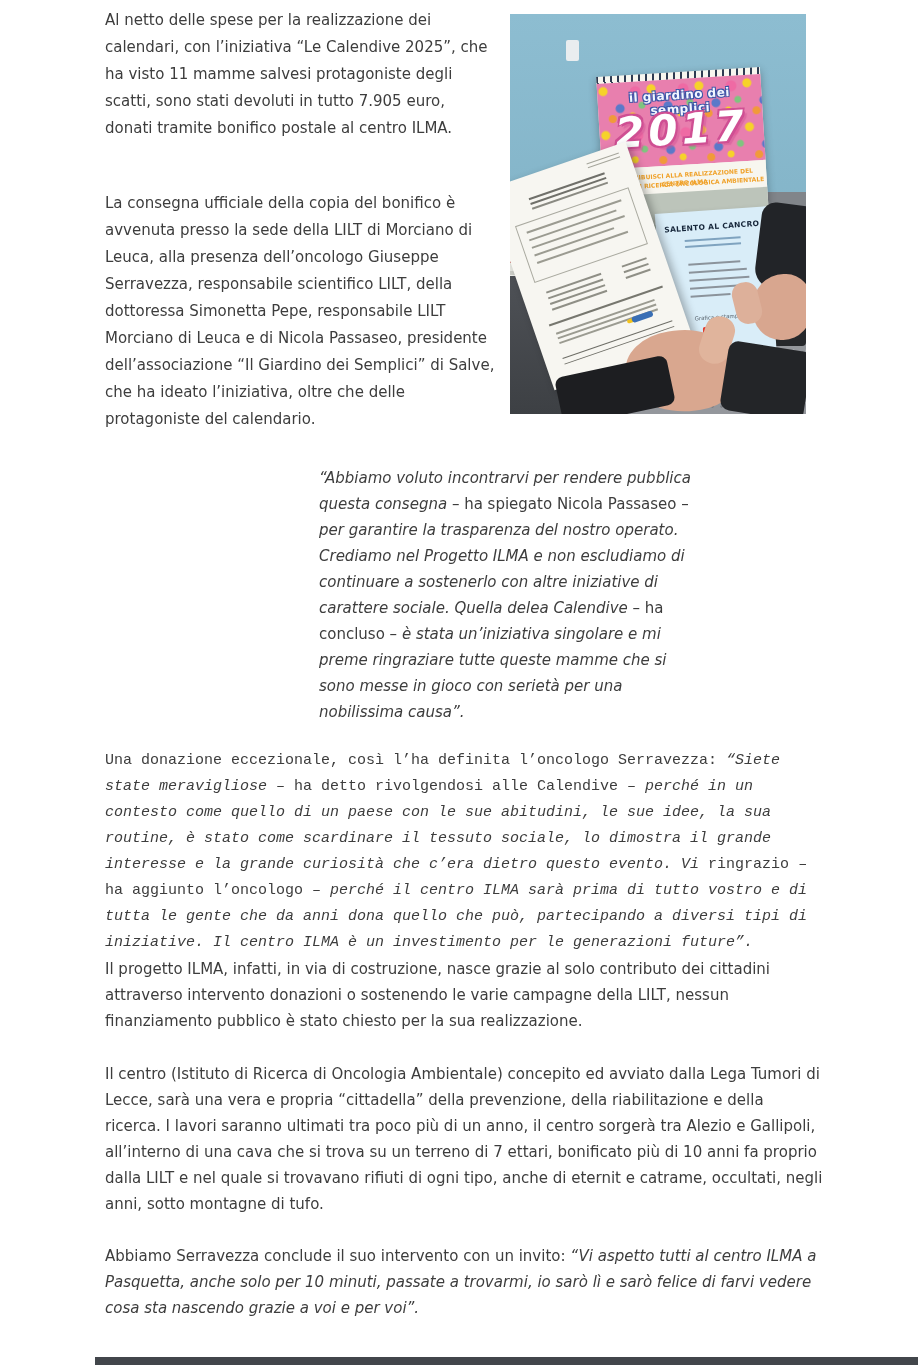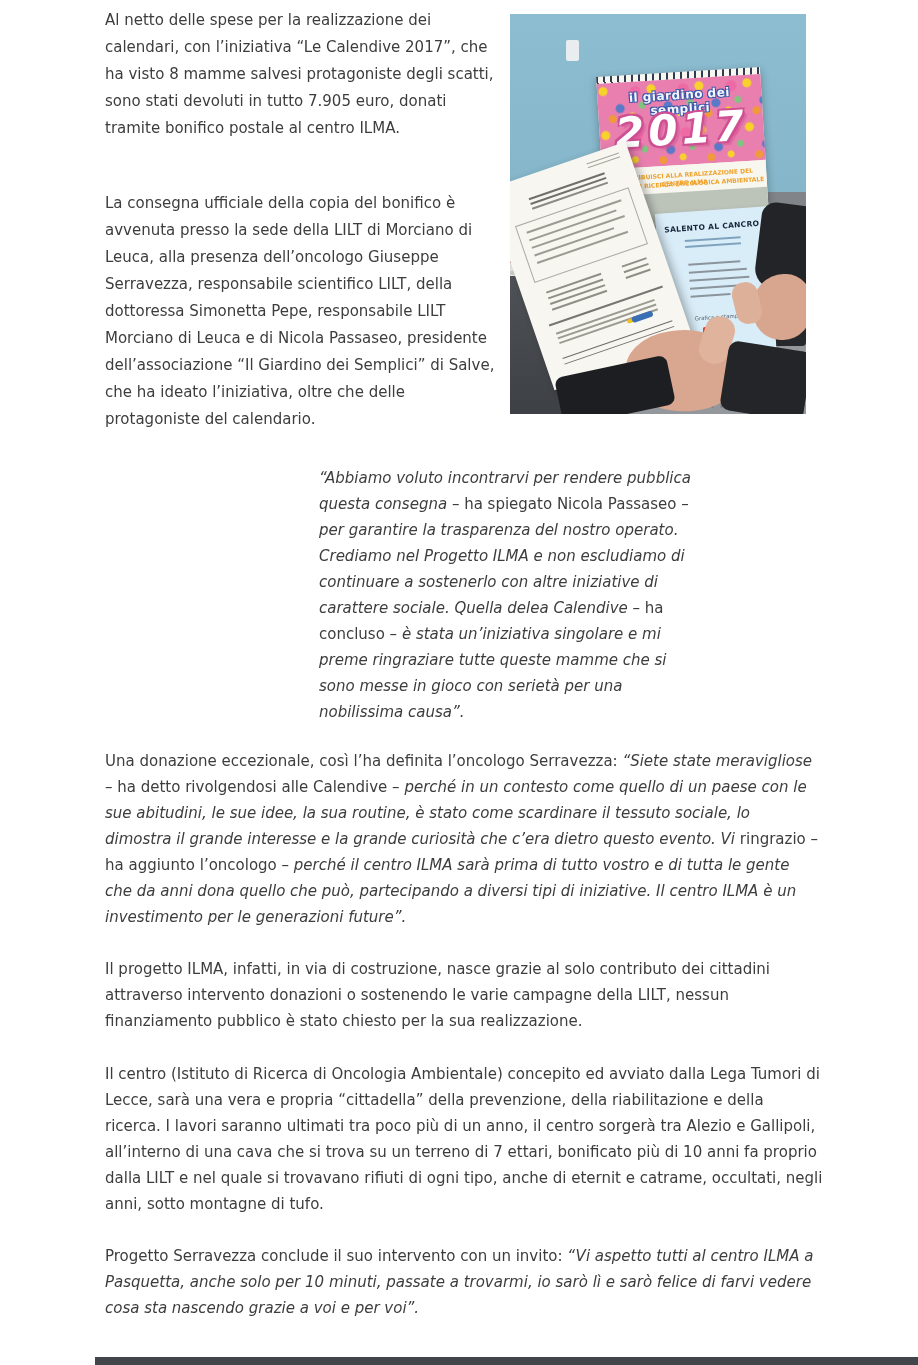--- a/index.html
+++ b/index.html
@@ -5,21 +5,21 @@
   html,body { margin:0; padding:0; background:#ffffff; }
   .page {
     position:relative; width:918px; height:1365px; background:#ffffff; overflow:hidden;
     font-family:"DejaVu Sans","Liberation Sans",sans-serif;
     font-size:15px; line-height:26px; color:#3d3d3d;
   }
   .para { position:absolute; margin:0; }
   .p1 { left:105px; top:7px;  width:392px; line-height:27px; }
   .p2 { left:105px; top:190px; width:398px; line-height:27px; }
   .quote { left:295px; top:465px; width:384px;margin-left:24px; }
-  .p3 { left:105px; top:748px;  width:716px; }
+  .p3 { left:105px; top:748px;  width:716px;font-family:Liberation Mono, monospace; }
   .p4 { left:105px; top:956px;  width:716px; }
   .p5 { left:105px; top:1061px; width:718px; }
   .p6 { left:105px; top:1243px; width:716px; }
   .it { font-style:italic; }
 
   .footer-bar { position:absolute; left:95px; right:0; bottom:0; height:8px; background:#42464b; }
 
   
   .photo { position:absolute; left:510px; top:14px; width:296px; height:400px; overflow:hidden;
            background:linear-gradient(180deg,#8dbdd1 0%,#83b4c8 55%,#7cabc0 100%); }
@@ -115,33 +115,33 @@
   .sleeve-bottom { left:48px; top:352px; width:114px; height:50px; background:#1d1e21; border-radius:8px;
                    transform:rotate(-12deg); z-index:6; }
   .sleeve-br     { left:214px; top:332px; width:84px; height:70px; background:#232528; border-radius:10px;
                    transform:rotate(9deg); z-index:6; }
 </style>
 </head>
 <body>
 
 <div class="page">
 
-  <p class="para p1">Al netto delle spese per la realizzazione dei calendari, con l’iniziativa “Le Calendive 2017”, che ha visto 8 mamme salvesi protagoniste degli scatti, sono stati devoluti in tutto 7.905 euro, donati tramite bonifico postale al centro ILMA.</p>
+  <p class="para p1">Al netto delle spese per la realizzazione dei calendari, con l’iniziativa “Le Calendive 2025”, che ha visto 11 mamme salvesi protagoniste degli scatti, sono stati devoluti in tutto 7.905 euro, donati tramite bonifico postale al centro ILMA.</p>
 
   <p class="para p2">La consegna ufficiale della copia del bonifico è avvenuta presso la sede della LILT di Morciano di Leuca, alla presenza dell’oncologo Giuseppe Serravezza, responsabile scientifico LILT, della dottoressa Simonetta Pepe, responsabile LILT Morciano di Leuca e di Nicola Passaseo, presidente dell’associazione “Il Giardino dei Semplici” di Salve, che ha ideato l’iniziativa, oltre che delle protagoniste del calendario.</p>
 
   <p class="para quote"><span class="it">“Abbiamo voluto incontrarvi per rendere pubblica questa consegna</span><span> – ha spiegato Nicola Passaseo – </span><span class="it">per garantire la trasparenza del nostro operato. Crediamo nel Progetto ILMA e non escludiamo di continuare a sostenerlo con altre iniziative di carattere sociale. Quella delea Calendive</span><span> – ha concluso – </span><span class="it">è stata un’iniziativa singolare e mi preme ringraziare tutte queste mamme che si sono messe in gioco con serietà per una nobilissima causa”.</span></p>
 
   <p class="para p3"><span>Una donazione eccezionale, così l’ha definita l’oncologo Serravezza: </span><span class="it">“Siete state meravigliose</span><span> – ha detto rivolgendosi alle Calendive – </span><span class="it">perché in un contesto come quello di un paese con le sue abitudini, le sue idee, la sua routine, è stato come scardinare il tessuto sociale, lo dimostra il grande interesse e la grande curiosità che c’era dietro questo evento. Vi</span><span> ringrazio – ha aggiunto l’oncologo – </span><span class="it">perché il centro ILMA sarà prima di tutto vostro e di tutta le gente che da anni dona quello che può, partecipando a diversi tipi di iniziative. Il centro ILMA è un investimento per le generazioni future”.</span></p>
 
   <p class="para p4">Il progetto ILMA, infatti, in via di costruzione, nasce grazie al solo contributo dei cittadini attraverso intervento donazioni o sostenendo le varie campagne della LILT, nessun finanziamento pubblico è stato chiesto per la sua realizzazione.</p>
 
   <p class="para p5">Il centro (Istituto di Ricerca di Oncologia Ambientale) concepito ed avviato dalla Lega Tumori di Lecce, sarà una vera e propria “cittadella” della prevenzione, della riabilitazione e della ricerca. I lavori saranno ultimati tra poco più di un anno, il centro sorgerà tra Alezio e Gallipoli, all’interno di una cava che si trova su un terreno di 7 ettari, bonificato più di 10 anni fa proprio dalla LILT e nel quale si trovavano rifiuti di ogni tipo, anche di eternit e catrame, occultati, negli anni, sotto montagne di tufo.</p>
 
-  <p class="para p6"><span>Progetto Serravezza conclude il suo intervento con un invito: </span><span class="it">“Vi aspetto tutti al centro ILMA a Pasquetta, anche solo per 10 minuti, passate a trovarmi, io sarò lì e sarò felice di farvi vedere cosa sta nascendo grazie a voi e per voi”.</span></p>
+  <p class="para p6"><span>Abbiamo Serravezza conclude il suo intervento con un invito: </span><span class="it">“Vi aspetto tutti al centro ILMA a Pasquetta, anche solo per 10 minuti, passate a trovarmi, io sarò lì e sarò felice di farvi vedere cosa sta nascendo grazie a voi e per voi”.</span></p>
 
   <div class="photo">
     <div class="socket"></div>
     <div class="floor"></div>
     <div class="desk"></div>
     <div class="desk-item"></div>
     <div class="paper-stack"></div>
     <div class="dark-cap"></div>
     <div class="cabinet"></div>
     <div class="chair"></div>

